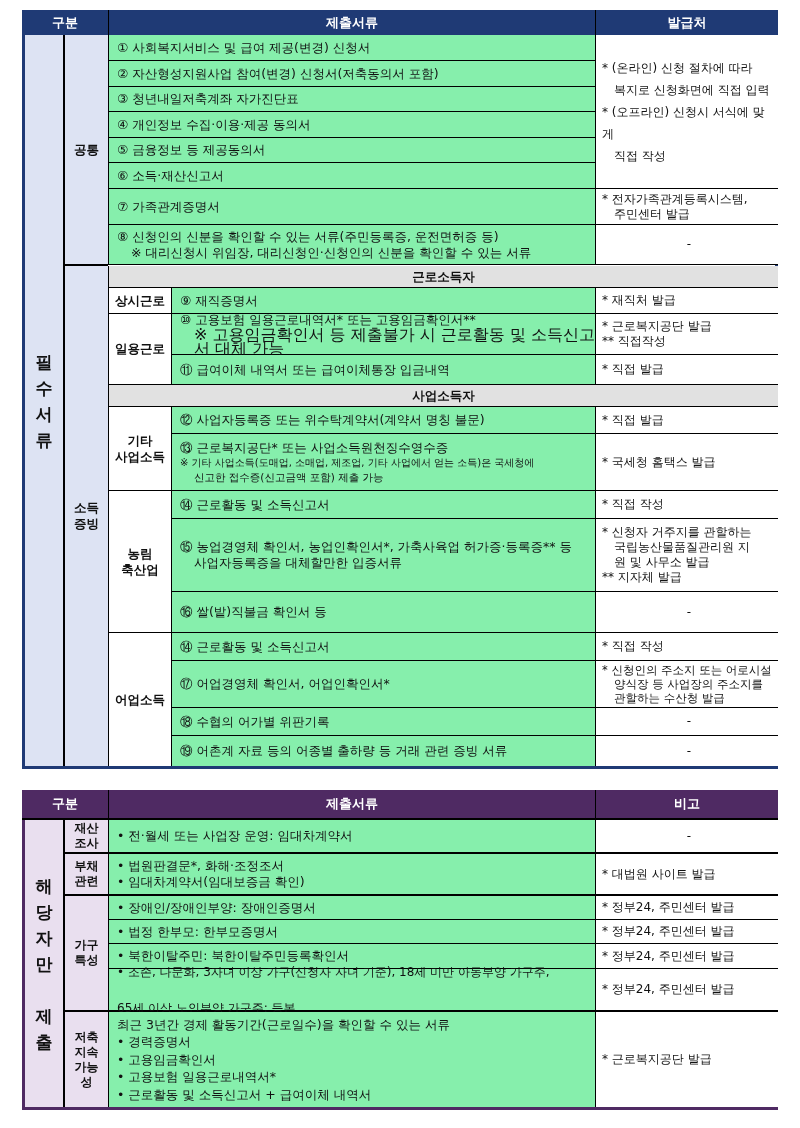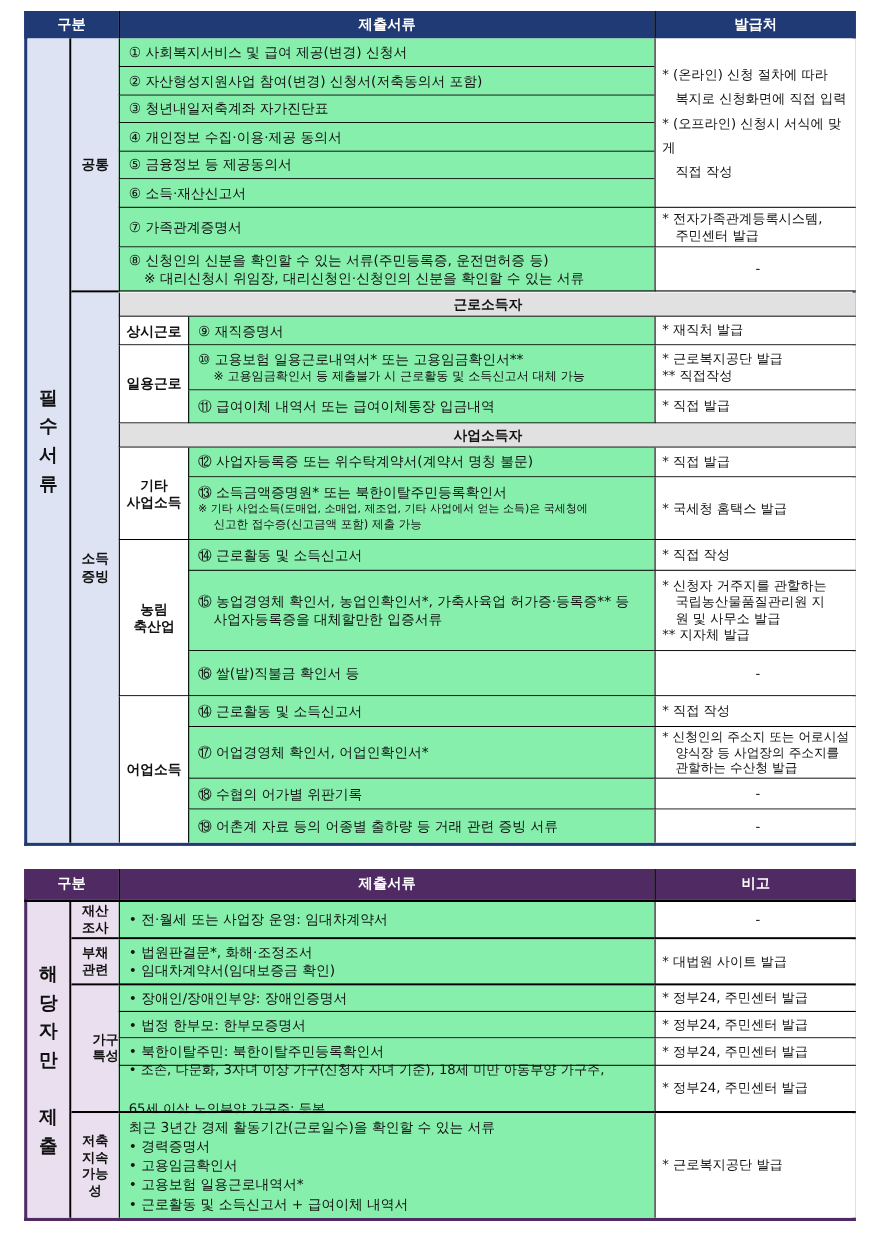--- a/index.html
+++ b/index.html
@@ -13,21 +13,21 @@
   .hdr2 { background:#4f2a63; }
   .lbl1 { background:#dde3f3; justify-content:center; text-align:center; font-weight:bold; }
   .lbl2 { background:#e9dfef; justify-content:center; text-align:center; font-weight:bold; }
   .big { font-size:17px; line-height:26px; }
   .doc { background:#86efac; padding-left:8px; border-bottom:1px solid #000; border-left:1px solid #000; }
   .iss { background:#fff; padding-left:6px; padding-right:2px; border-bottom:1px solid #000; border-left:1px solid #000; font-size:12px; line-height:15px; }
   .center { justify-content:center; }
   .sec { background:#e1e1e1; justify-content:center; font-weight:bold; border-bottom:1px solid #000; border-left:1px solid #000; }
   .sub { background:#fff; justify-content:center; text-align:center; font-weight:bold; border-bottom:1px solid #000; border-left:1px solid #000; }
   .vline { position:absolute; width:2px; background:#000; }
-  .small { font-size:11px; line-height:14px; }
+  .small { font-size:16px; line-height:14px; }
   .col { flex-direction:column; align-items:flex-start; justify-content:center; }
   .vert span { display:block; }
 </style>
 </head>
 <body>
 
 <div id="t1" class="tbl">
 
   <div class="cell hdr hdr1" style="left:-3px;top:0;width:86px;height:25px;">구분</div>
   <div class="cell hdr hdr1" style="left:83px;top:0;width:487px;height:25px;border-left:1px solid #000;">제출서류</div>
@@ -93,21 +93,21 @@
 
   <div class="cell sec" style="left:83px;top:375px;width:670px;height:22px;">사업소득자</div>
 
   <div class="cell sub col" style="left:83px;top:397px;width:63px;height:84px;align-items:center;">
     <span>기타</span>
     <span>사업소득</span>
   </div>
   <div class="cell doc" style="left:146px;top:397px;width:424px;height:27px;">⑫ 사업자등록증 또는 위수탁계약서(계약서 명칭 불문)</div>
   <div class="cell iss" style="left:570px;top:397px;width:183px;height:27px;">* 직접 발급</div>
   <div class="cell doc col" style="left:146px;top:424px;width:424px;height:57px;">
-    <span>⑬ 소득금액증명원* 또는 북한이탈주민등록확인서</span>
+    <span>⑬ 근로복지공단* 또는 사업소득원천징수영수증</span>
     <span class="small" style="font-size:10px;">※ 기타 사업소득(도매업, 소매업, 제조업, 기타 사업에서 얻는 소득)은 국세청에</span>
     <span class="small" style="font-size:10.5px;padding-left:14px;">신고한 접수증(신고금액 포함) 제출 가능</span>
   </div>
   <div class="cell iss" style="left:570px;top:424px;width:183px;height:57px;">* 국세청 홈택스 발급</div>
 
   <div class="cell sub col" style="left:83px;top:481px;width:63px;height:142px;align-items:center;">
     <span>농림</span>
     <span>축산업</span>
   </div>
   <div class="cell doc" style="left:146px;top:481px;width:424px;height:28px;">⑭ 근로활동 및 소득신고서</div>
@@ -167,21 +167,21 @@
   <div class="cell lbl2 col" style="left:40px;top:64px;width:43px;height:42px;align-items:center;font-size:12px;line-height:15px;border-bottom:2px solid #000;">
     <span>부채</span>
     <span>관련</span>
   </div>
   <div class="cell doc col" style="left:83px;top:64px;width:487px;height:42px;border-bottom:2px solid #000;">
     <span>• 법원판결문*, 화해·조정조서</span>
     <span>• 임대차계약서(임대보증금 확인)</span>
   </div>
   <div class="cell iss" style="left:570px;top:64px;width:183px;height:42px;border-bottom:2px solid #000;">* 대법원 사이트 발급</div>
 
-  <div class="cell lbl2 col" style="left:40px;top:106px;width:43px;height:116px;align-items:flex-end;font-size:12px;line-height:15px;border-bottom:2px solid #000;">
+  <div class="cell lbl2 col" style="left:40px;top:106px;width:43px;height:116px;align-items:center;font-size:12px;line-height:15px;border-bottom:2px solid #000;">
     <span>가구</span>
     <span>특성</span>
   </div>
   <div class="cell doc" style="left:83px;top:106px;width:487px;height:24px;">• 장애인/장애인부양: 장애인증명서</div>
   <div class="cell iss" style="left:570px;top:106px;width:183px;height:24px;">* 정부24, 주민센터 발급</div>
   <div class="cell doc" style="left:83px;top:130px;width:487px;height:24px;">• 법정 한부모: 한부모증명서</div>
   <div class="cell iss" style="left:570px;top:130px;width:183px;height:24px;">* 정부24, 주민센터 발급</div>
   <div class="cell doc" style="left:83px;top:154px;width:487px;height:25px;">• 북한이탈주민: 북한이탈주민등록확인서</div>
   <div class="cell iss" style="left:570px;top:154px;width:183px;height:25px;">* 정부24, 주민센터 발급</div>
   <div class="cell doc col" style="left:83px;top:179px;width:487px;height:43px;border-bottom:2px solid #000;font-size:12px;">

